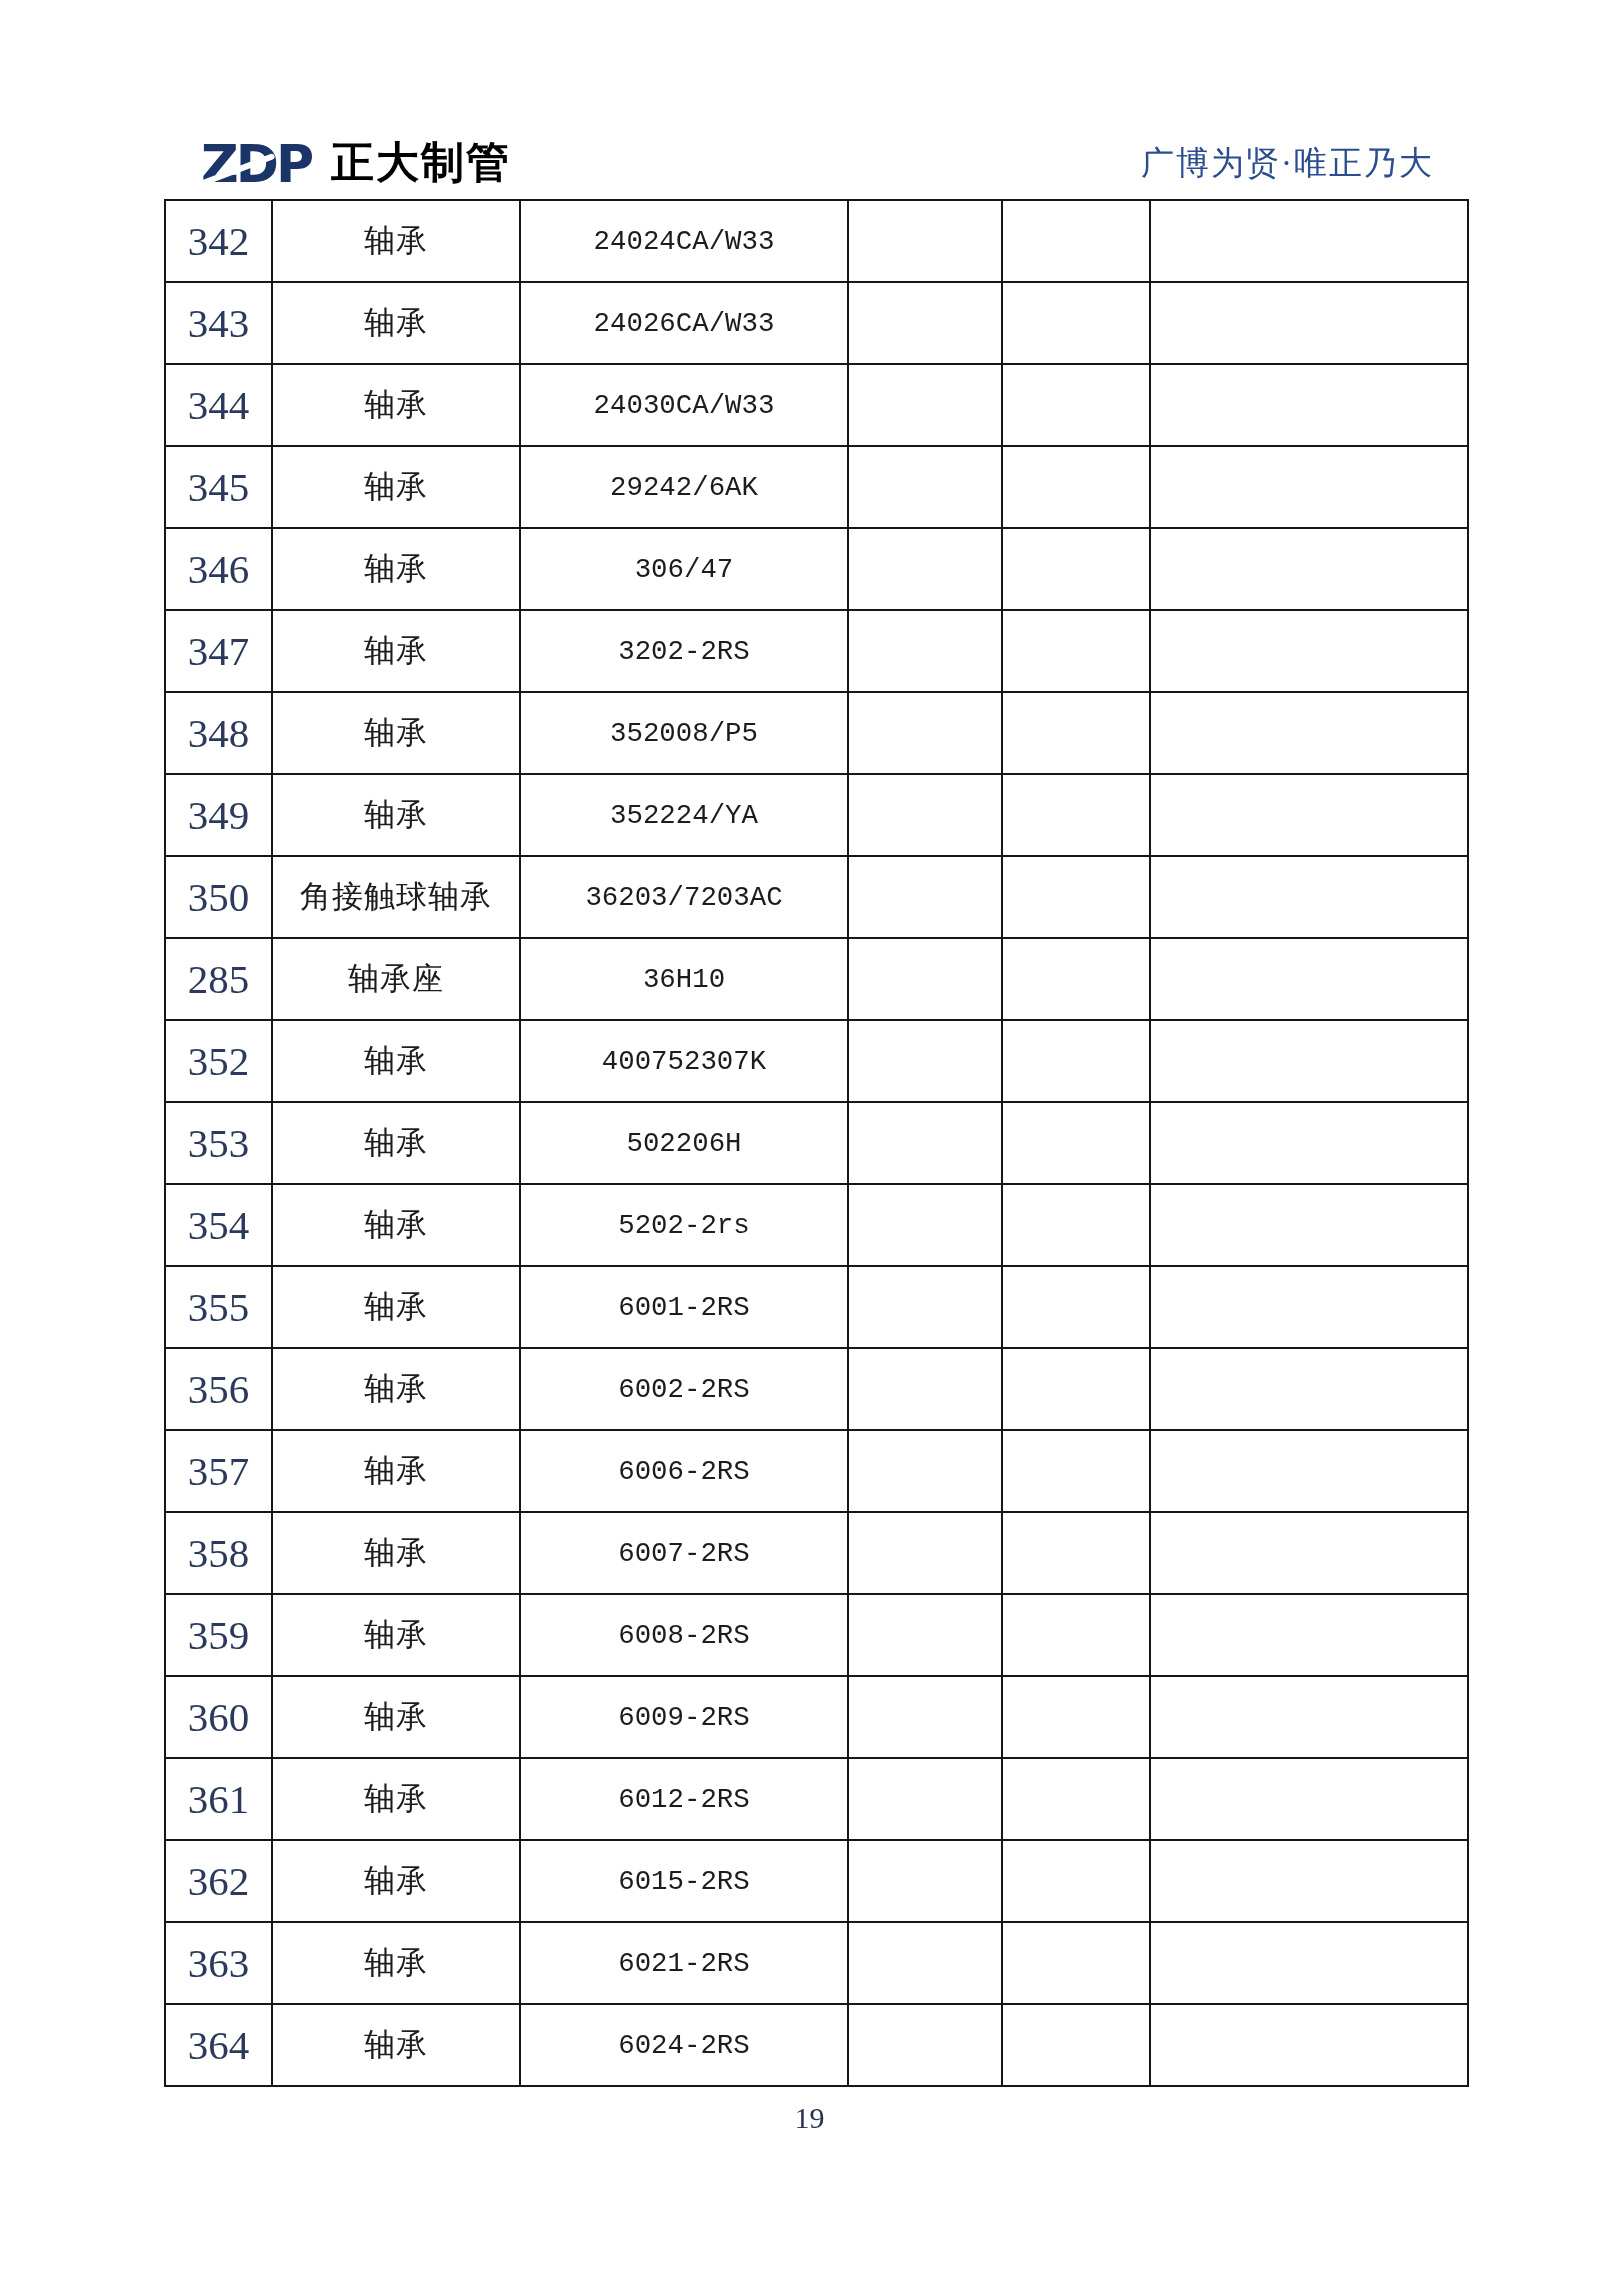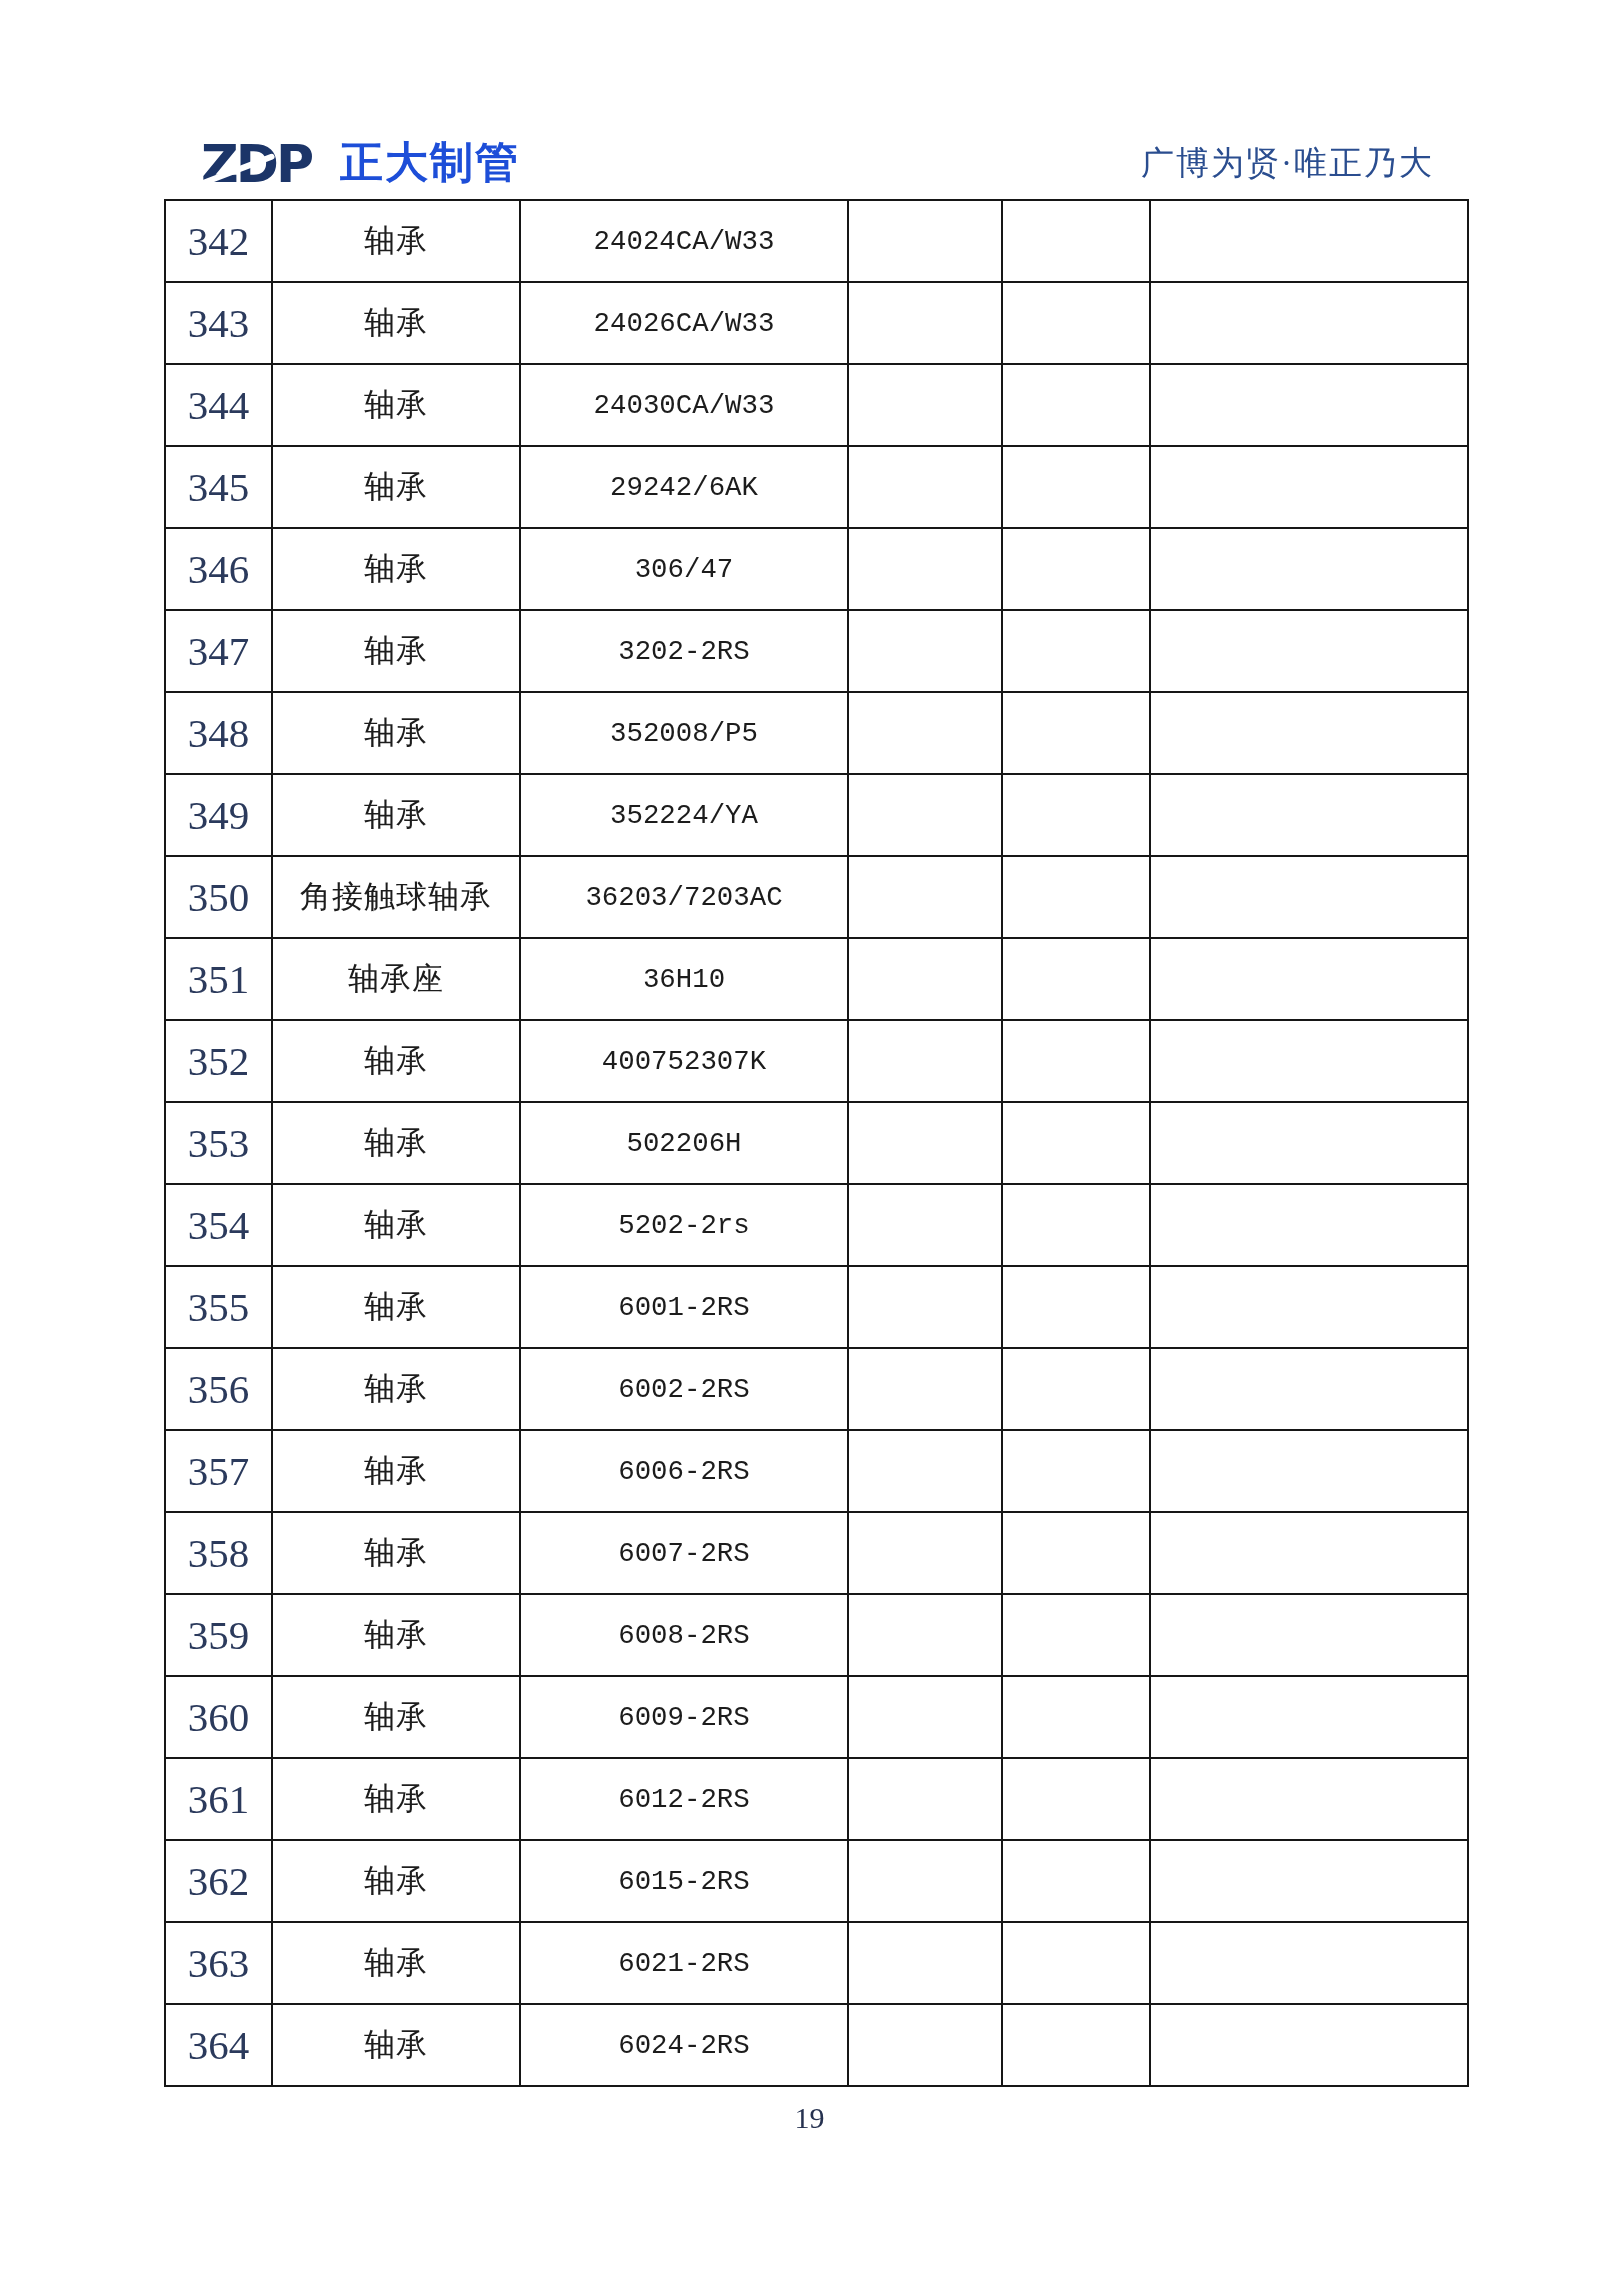--- a/index.html
+++ b/index.html
@@ -42,23 +42,22 @@
     height: 5.9px;
     background: #ffffff;
     transform: rotate(-21deg);
     border-radius: 3.9px;
   }
   #logo-company {
     font-family: "DejaVu Sans", sans-serif;
     font-weight: bold;
     font-size: 43px;
     line-height: 43px;
-    color: #1d4ed8;
+    color: #000000;
     letter-spacing: 2px;
-    margin-left: 9px;
   }
   #header-slogan {
     position: absolute;
     left: 1141px;
     top: 145px;
     font-family: "Liberation Serif", serif;
     font-size: 33px;
     line-height: 37px;
     letter-spacing: 2px;
     color: #2a4d8f;
@@ -206,21 +205,21 @@
       </tr>
         <tr>
         <td class="c-no">350</td>
         <td class="c-name">角接触球轴承</td>
         <td class="c-spec">36203/7203AC</td>
         <td class="c-spec"></td>
         <td class="c-spec"></td>
         <td class="c-spec"></td>
       </tr>
         <tr>
-        <td class="c-no">351</td>
+        <td class="c-no">285</td>
         <td class="c-name">轴承座</td>
         <td class="c-spec">36H10</td>
         <td class="c-spec"></td>
         <td class="c-spec"></td>
         <td class="c-spec"></td>
       </tr>
         <tr>
         <td class="c-no">352</td>
         <td class="c-name">轴承</td>
         <td class="c-spec">400752307K</td>

